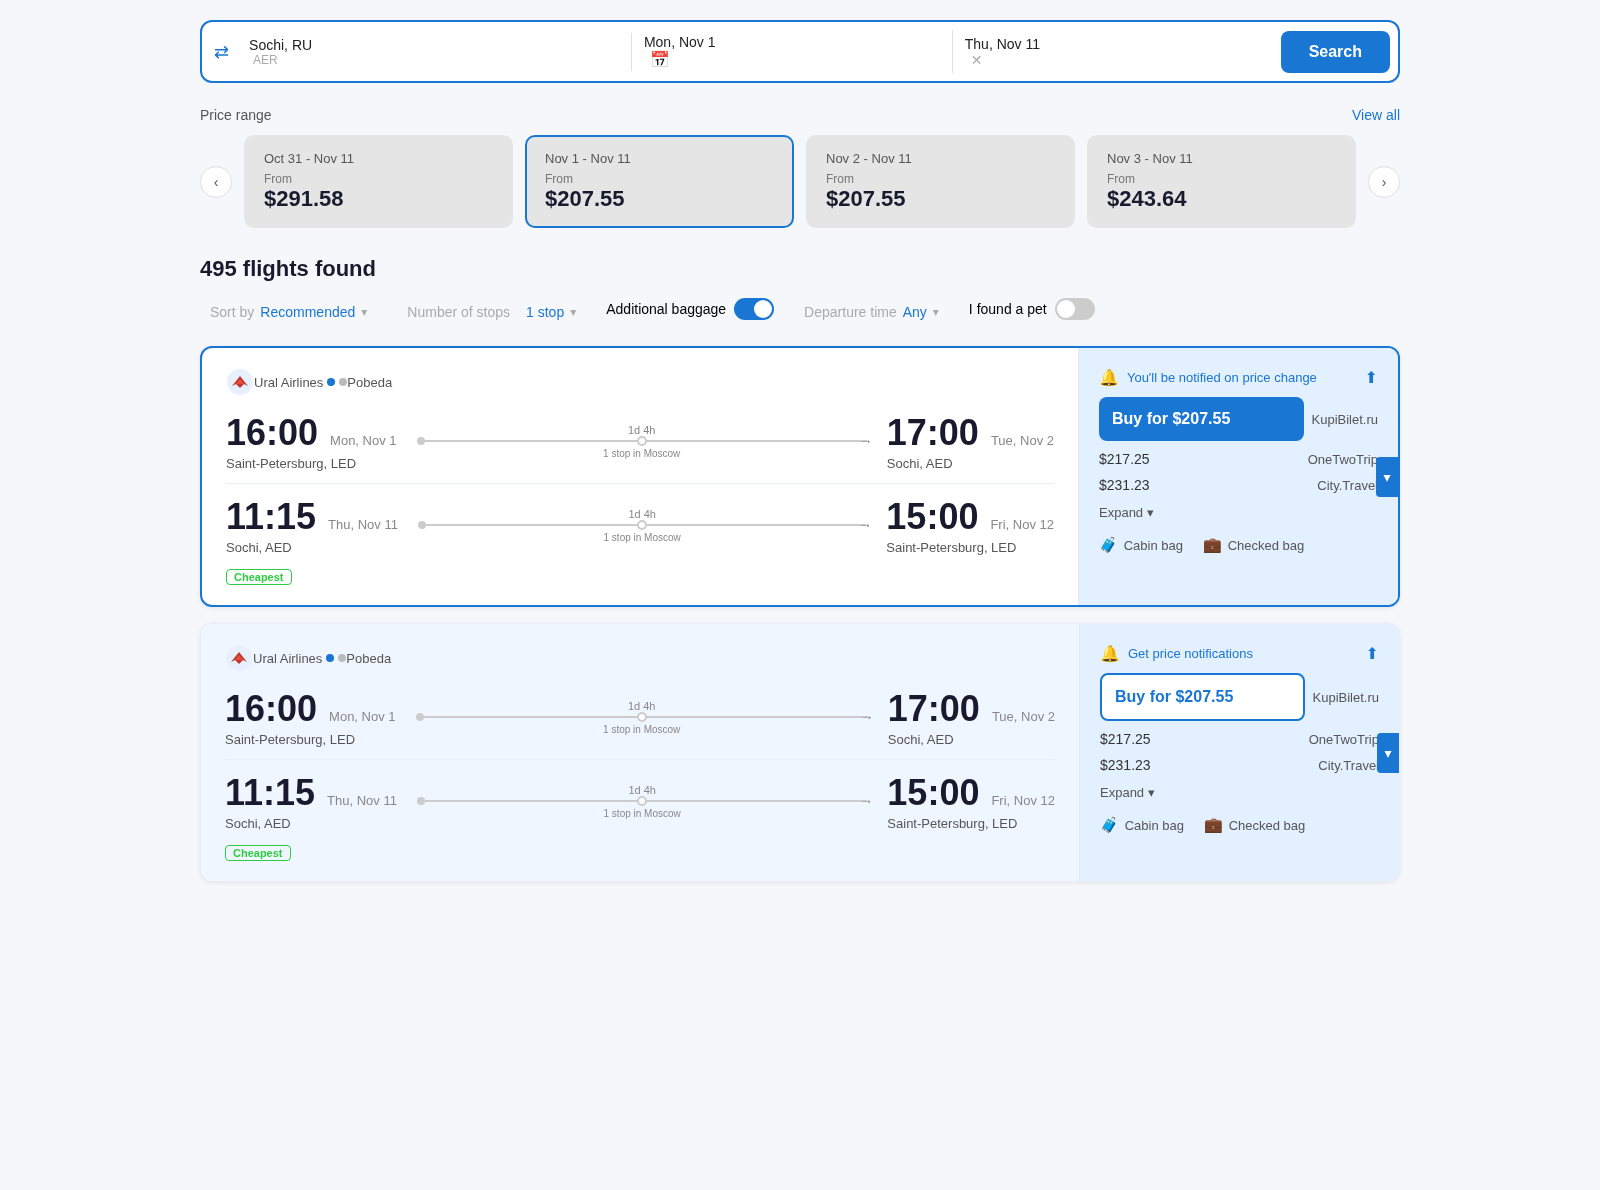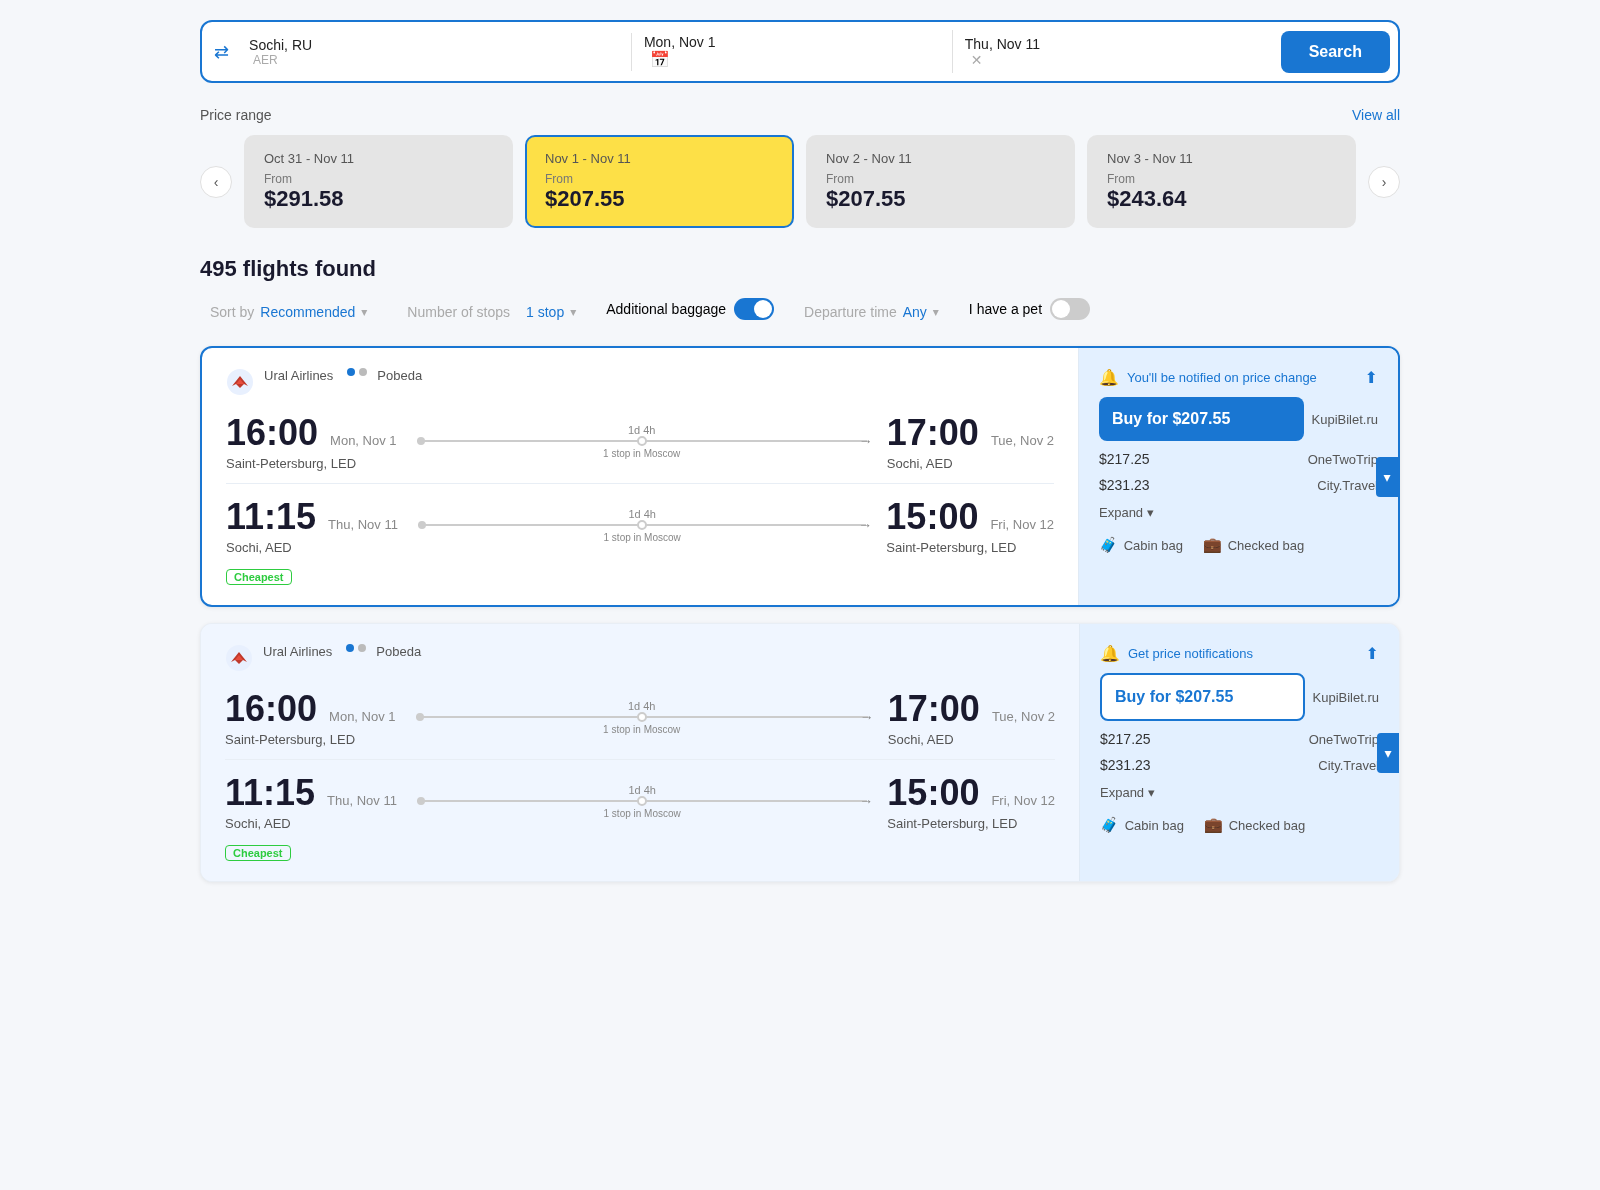--- a/index.html
+++ b/index.html
@@ -45,21 +45,21 @@
     .prev-btn, .next-btn {
       background: white; border: 1px solid #e0e0e0; border-radius: 50%;
       width: 32px; height: 32px; display: flex; align-items: center; justify-content: center;
       cursor: pointer; font-size: 14px; color: #555; flex-shrink: 0;
     }
     .price-card {
       background: #e5e5e5; border-radius: 10px; padding: 14px 18px;
       flex: 1; cursor: pointer; border: 2px solid transparent;
       min-width: 0;
     }
-    .price-card.selected { background: #fde047; border-color: #1976d2; }
+    .price-card.selected { background: #e5e5e5; border-color: #1976d2; }
     .price-card-dates { font-size: 13px; color: #555; margin-bottom: 6px; }
     .price-card-from { font-size: 12px; color: #777; }
     .price-card-amount { font-size: 22px; font-weight: 700; color: #1a1a2e; }
 
     
     .results-header { font-size: 22px; font-weight: 700; color: #1a1a2e; margin-bottom: 16px; }
     .filters { display: flex; gap: 20px; align-items: flex-start; margin-bottom: 20px; flex-wrap: wrap; }
     .filter-btn {
       display: flex; align-items: center; gap: 6px; background: none; border: none;
       cursor: pointer; font-size: 14px; color: #333; padding: 6px 10px;
@@ -90,21 +90,21 @@
     }
     .flight-card.active { border: 2px solid #1976d2; }
     .flight-main { flex: 1; padding: 20px 24px; }
     .flight-sidebar {
       width: 320px; background: #f0f6ff; padding: 20px;
       display: flex; flex-direction: column; gap: 10px; position: relative;
       border-left: 1px solid #e0eaf5;
     }
     .flight-sidebar.active { background: #e3f0ff; }
 
-    .airline-row { display: flex; gap: 10px; margin-bottom: 16px; }
+    .airline-row { display: flex; align-items: center; margin-bottom: 16px; }
     .airline-logo { width: 28px; height: 28px; }
     .airline-name { font-size: 13px; color: #555; }
     .airline-dots { display: flex; gap: 4px; margin-left: 4px; }
     .dot { width: 8px; height: 8px; border-radius: 50%; }
     .dot-blue { background: #1976d2; }
     .dot-gray { background: #bbb; }
     .airline-partner { font-size: 13px; color: #555; }
 
     .flight-row { display: flex; align-items: center; gap: 0; margin-bottom: 6px; }
     .flight-time { font-size: 36px; font-weight: 700; color: #1a1a2e; margin-right: 6px; }
@@ -237,21 +237,21 @@
     <div class="toggle-wrap">
       <span>Additional baggage</span>
       <div class="toggle"></div>
     </div>
     <button class="filter-btn">
       <span class="filter-label">Departure time</span>
       <span class="filter-value">Any</span>
       <span class="filter-chevron">▾</span>
     </button>
     <div class="toggle-wrap">
-      <span>I have a pet</span>
+      <span>I found a pet</span>
       <div class="toggle off pet-toggle"></div>
     </div>
   </div>
 
   <div class="flight-card active">
     <div class="flight-main">
       <div class="airline-row">
         <svg class="airline-logo" viewBox="0 0 28 28">
           <circle cx="14" cy="14" r="13" fill="#e8f0fe"></circle>
           <path d="M6 18 L14 8 L22 18 L18 16 L14 20 L10 16 Z" fill="#c0392b"></path>

